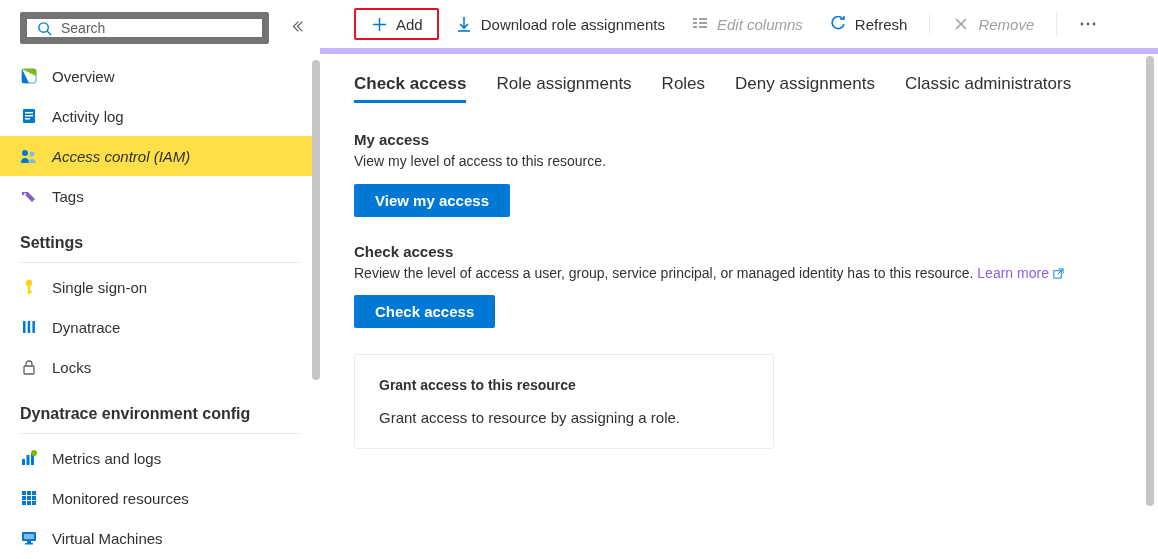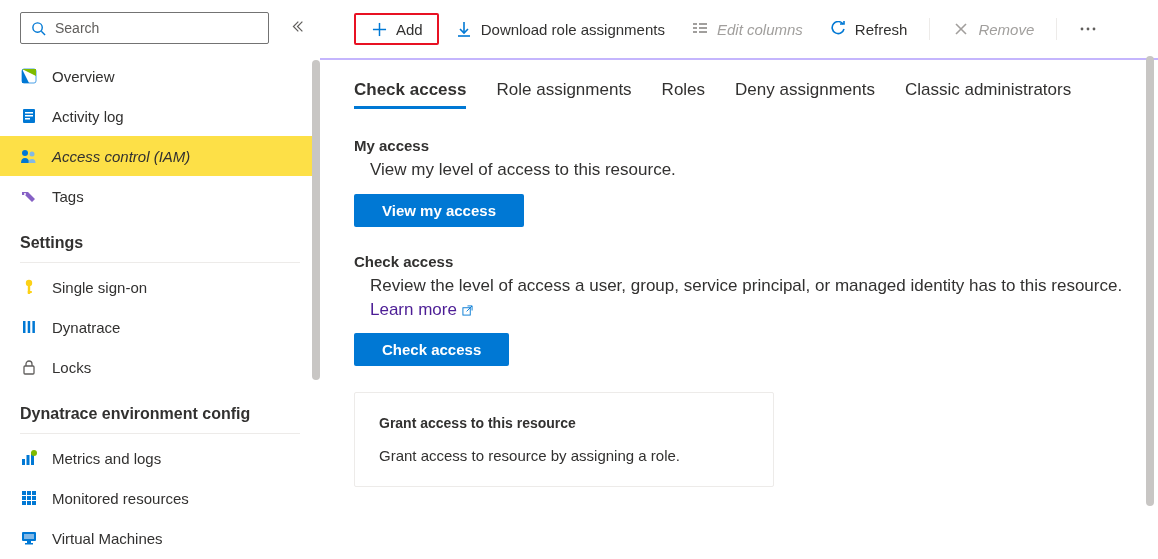--- a/index.html
+++ b/index.html
@@ -24,21 +24,21 @@
   .search-row {
     display: flex;
     align-items: center;
     padding: 12px 12px 12px 20px;
     gap: 18px;
   }
   .search-box {
     flex: 1;
     display: flex;
     align-items: center;
-    border: 1px solid #737373;
+    border: 7px solid #737373;
     border-radius: 2px;
     height: 32px;
     padding: 8px 8px;
     gap: 8px;
   }
   .search-box input {
     border: none;
     outline: none;
     flex: 1;
     font-size: 14px;
@@ -100,24 +100,24 @@
   .main {
     flex: 1;
     height: 100%;
     position: relative;
     display: flex;
     flex-direction: column;
   }
   .toolbar {
     display: flex;
     align-items: center;
-    height: 60px;
+    height: 54px;
     padding: 0 16px 0 34px;
     gap: 6px;
-    border-bottom: 2px solid #c4b5fd;
+    border-bottom: 6px solid #c4b5fd;
   }
   .toolbar-btn {
     display: inline-flex;
     align-items: center;
     gap: 8px;
     padding: 5px 10px;
     color: #323130;
     font-size: 15px;
     cursor: pointer;
     border-radius: 2px;
@@ -151,38 +151,37 @@
   .tab.active {
     font-weight: 600;
     border-bottom: 3px solid #0078d4;
   }
   .section-title {
     font-weight: 700;
     font-size: 15px;
     margin-bottom: 4px;
   }
   .section-desc {
-    font-size: 17px;
+    font-size: 14px;
     color: #323130;
     margin-bottom: 12px;
     line-height: 1.4;
-    margin-left: 16px;
   }
   .primary-btn {
     background: #0078d4;
     color: #ffffff;
     border: none;
-    padding: 8px 28px;
+    padding: 8px 21px;
     font-size: 15px;
     font-weight: 600;
     cursor: pointer;
     border-radius: 2px;
     margin-bottom: 26px;
   }
-  .link { color: #4c1d95; cursor: pointer; }
+  .link { color: #8b5cf6; cursor: pointer; }
   .card {
     border: 1px solid #edebe9;
     border-radius: 2px;
     padding: 22px 24px;
     max-width: 420px;
   }
   .card-title {
     font-weight: 600;
     font-size: 14px;
     margin-bottom: 16px;

